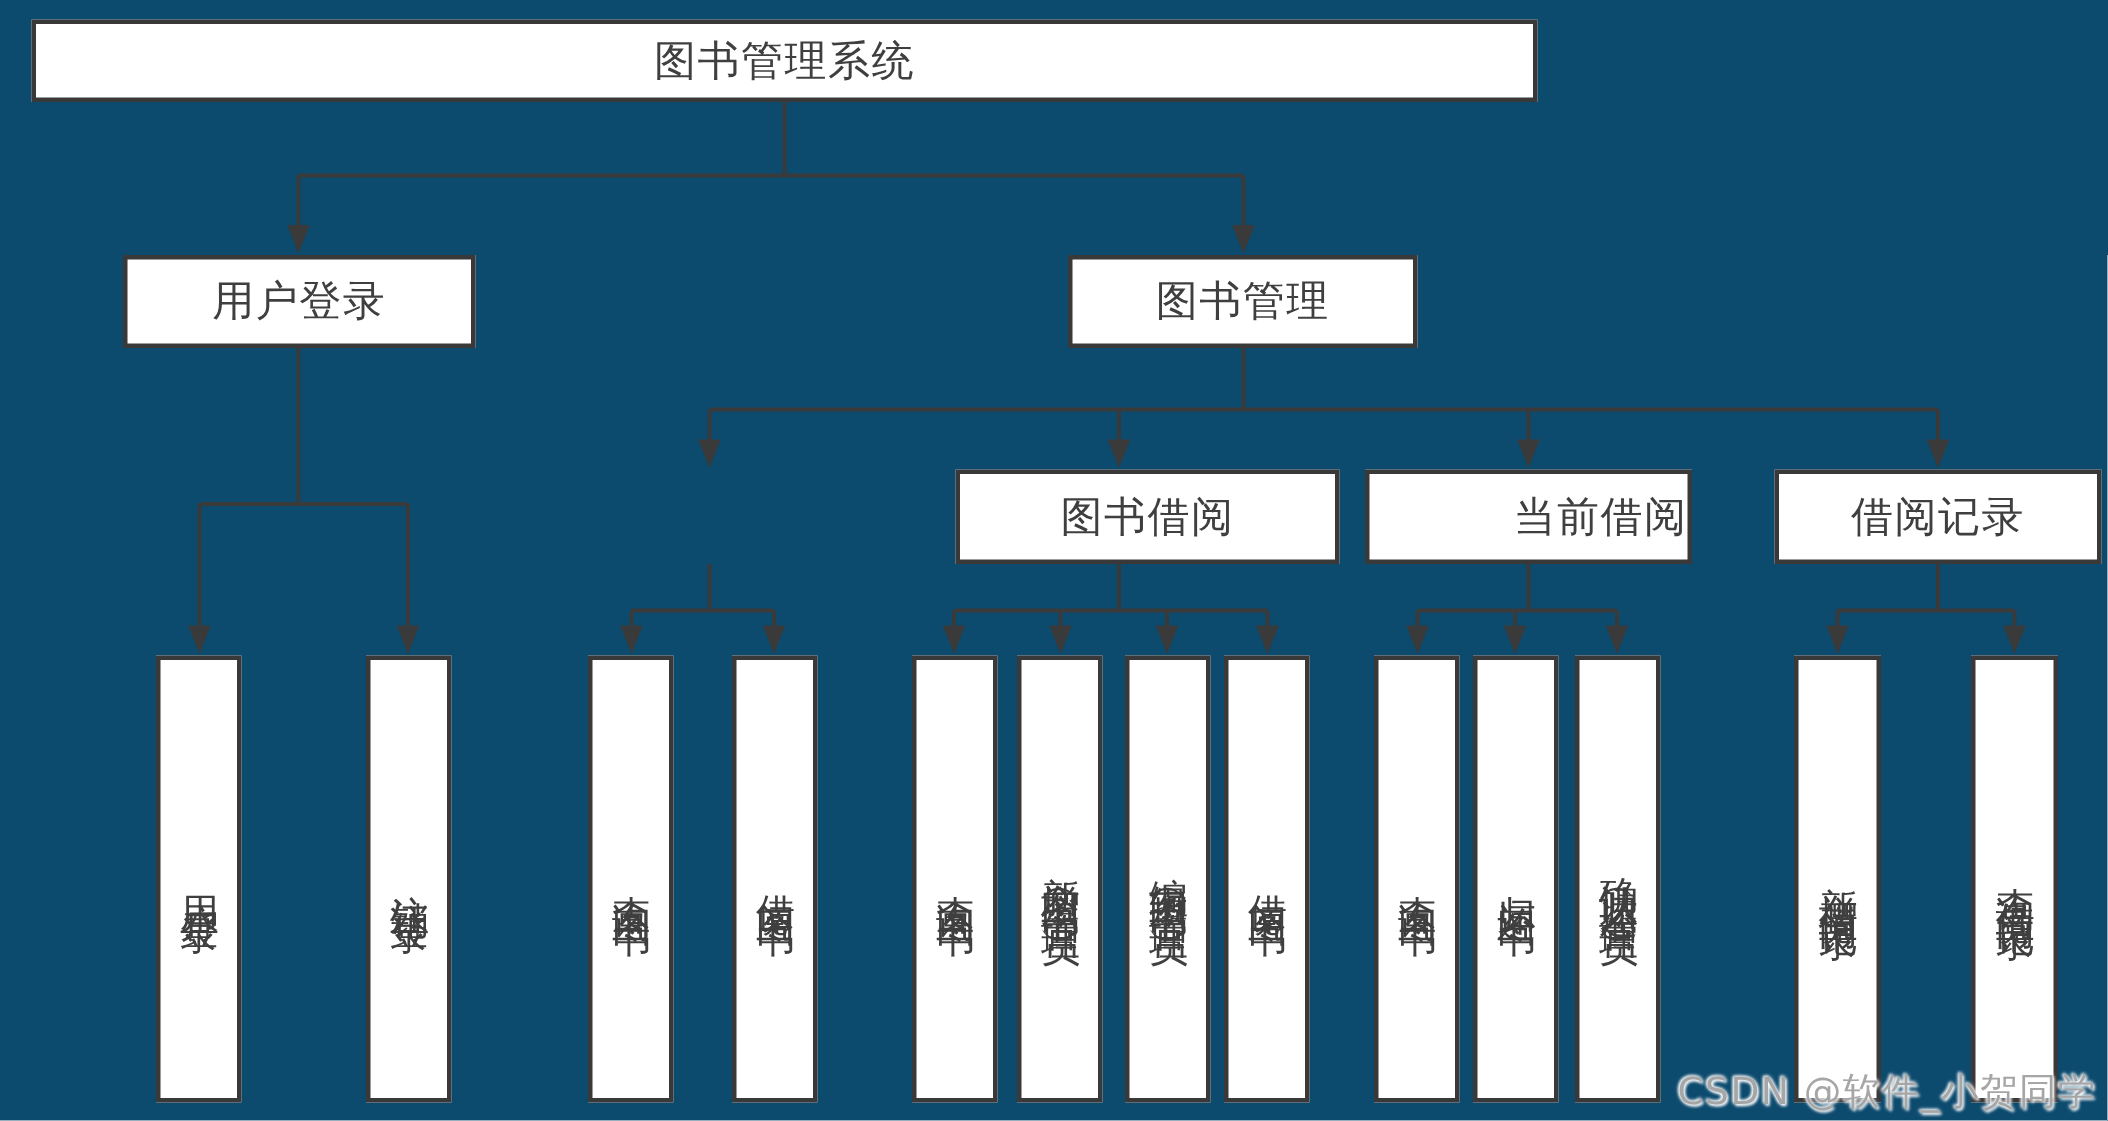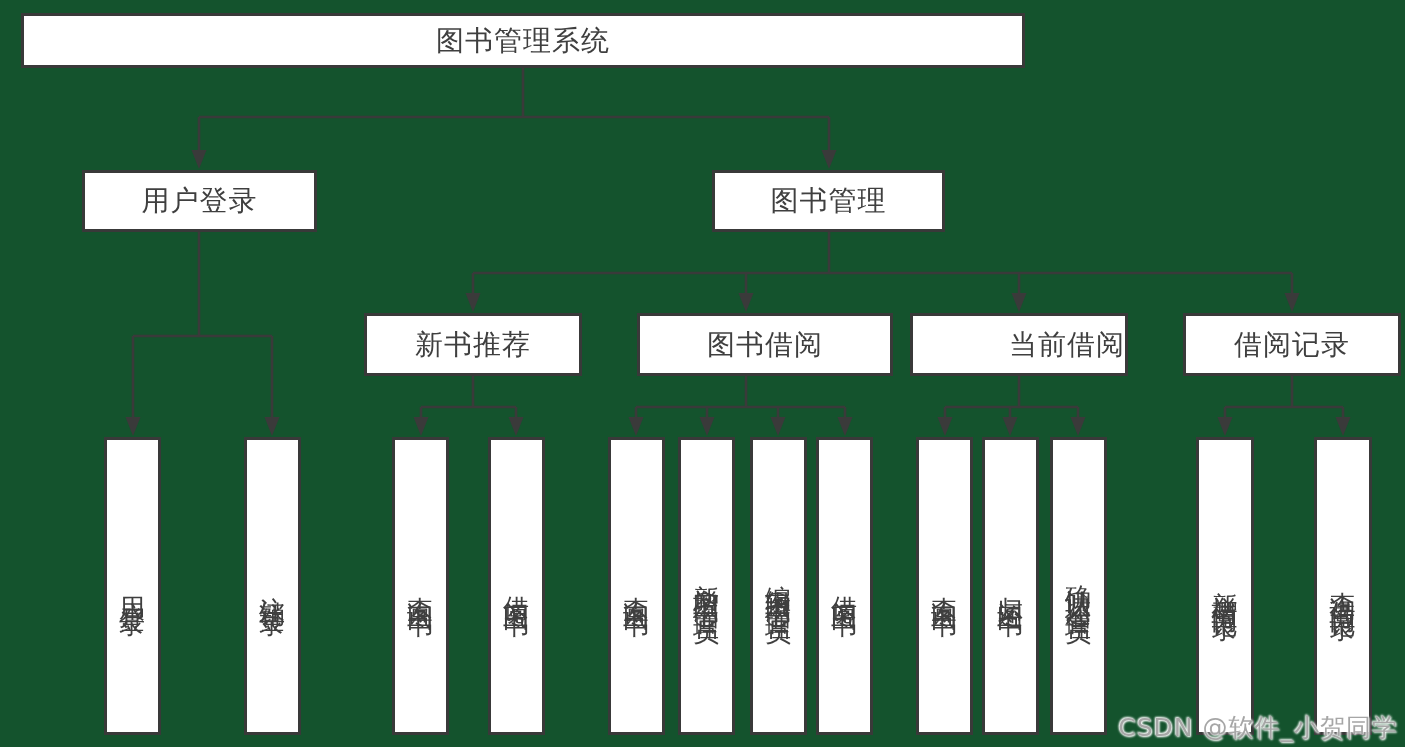--- a/index.html
+++ b/index.html
@@ -5,21 +5,21 @@
   html, body {
     margin: 0;
     padding: 0;
     background: #ffffff;
     font-family: "DejaVu Sans", "Liberation Sans", sans-serif;
   }
   .canvas {
     position: relative;
     width: 1405px;
     height: 747px;
-    background: #14532d;
+    background: #0c4a6e;
     overflow: hidden;
   }
   .connectors {
     position: absolute;
     left: 0;
     top: 0;
     width: 1405px;
     height: 747px;
   }
   .connectors path {
@@ -124,23 +124,20 @@
     <span class="h-label">图书管理系统</span>
   </div>
 
   <div class="box" style="left:82px; top:170px; width:235px; height:62px;">
     <span class="h-label">用户登录</span>
   </div>
   <div class="box" style="left:712px; top:170px; width:233px; height:62px;font-family:Liberation Mono, monospace;">
     <span class="h-label">图书管理</span>
   </div>
 
-  <div class="box" style="left:364px; top:313px; width:218px; height:63px;">
-    <span class="h-label">新书推荐</span>
-  </div>
   <div class="box" style="left:637px; top:313px; width:256px; height:63px;">
     <span class="h-label">图书借阅</span>
   </div>
   <div class="box" style="left:910px; top:313px; width:218px; height:63px;justify-content:flex-end;">
     <span class="h-label">当前借阅</span>
   </div>
   <div class="box" style="left:1183px; top:313px; width:218px; height:63px;">
     <span class="h-label">借阅记录</span>
   </div>
 

